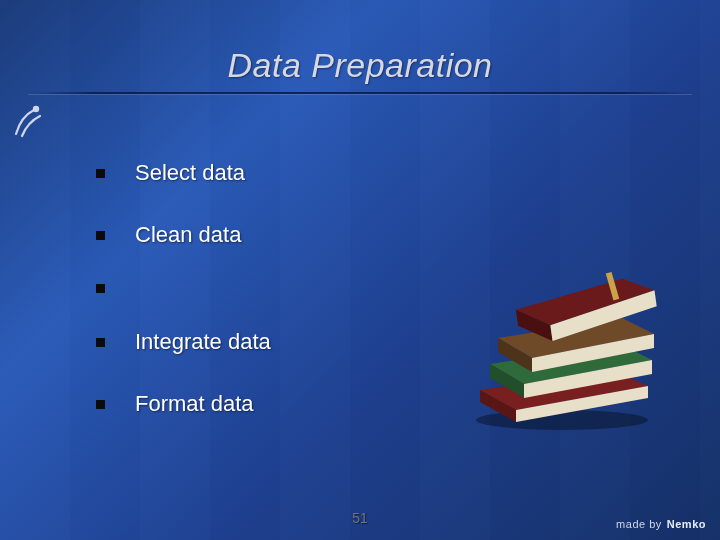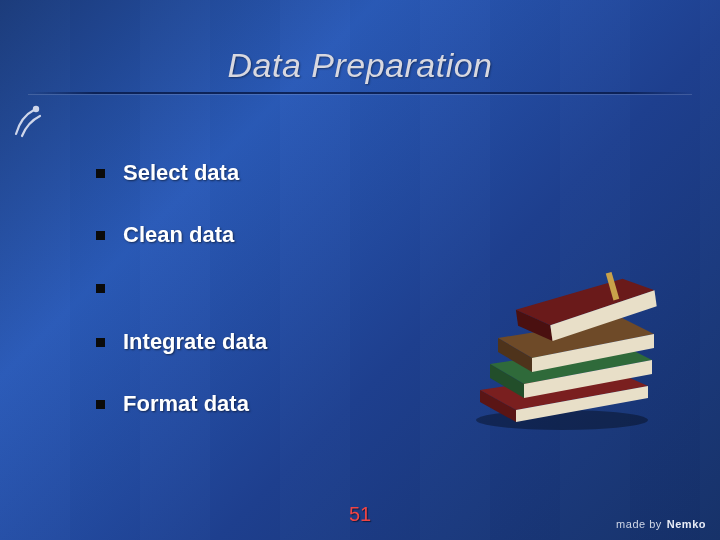--- a/index.html
+++ b/index.html
@@ -62,31 +62,32 @@
     align-items: center;
     gap: 18px;
   }
   .sq {
     width: 9px; height: 9px;
     background: #0b0b0b;
     flex: 0 0 auto;
   }
   .bullet-text {
     font-size: 22px;
-    font-weight: 700;
+    font-weight: 400;
     color: #fff;
     text-shadow: 1px 1px 2px rgba(0,0,0,0.5);
+    margin-left: 12px;
   }
   .page-num {
     position: absolute;
     bottom: 14px;
     left: 0; right: 0;
     text-align: center;
-    font-size: 20px;
-    color: #ef4444;
+    font-size: 14px;
+    color: #737373;
     text-shadow: 1px 1px 1px rgba(0,0,0,0.5);
   }
   .footer-logo {
     position: absolute;
     right: 14px; bottom: 10px;
     font-size: 11px;
     color: #cfd6e6;
     letter-spacing: 0.5px;
     display: flex;
     align-items: center;

